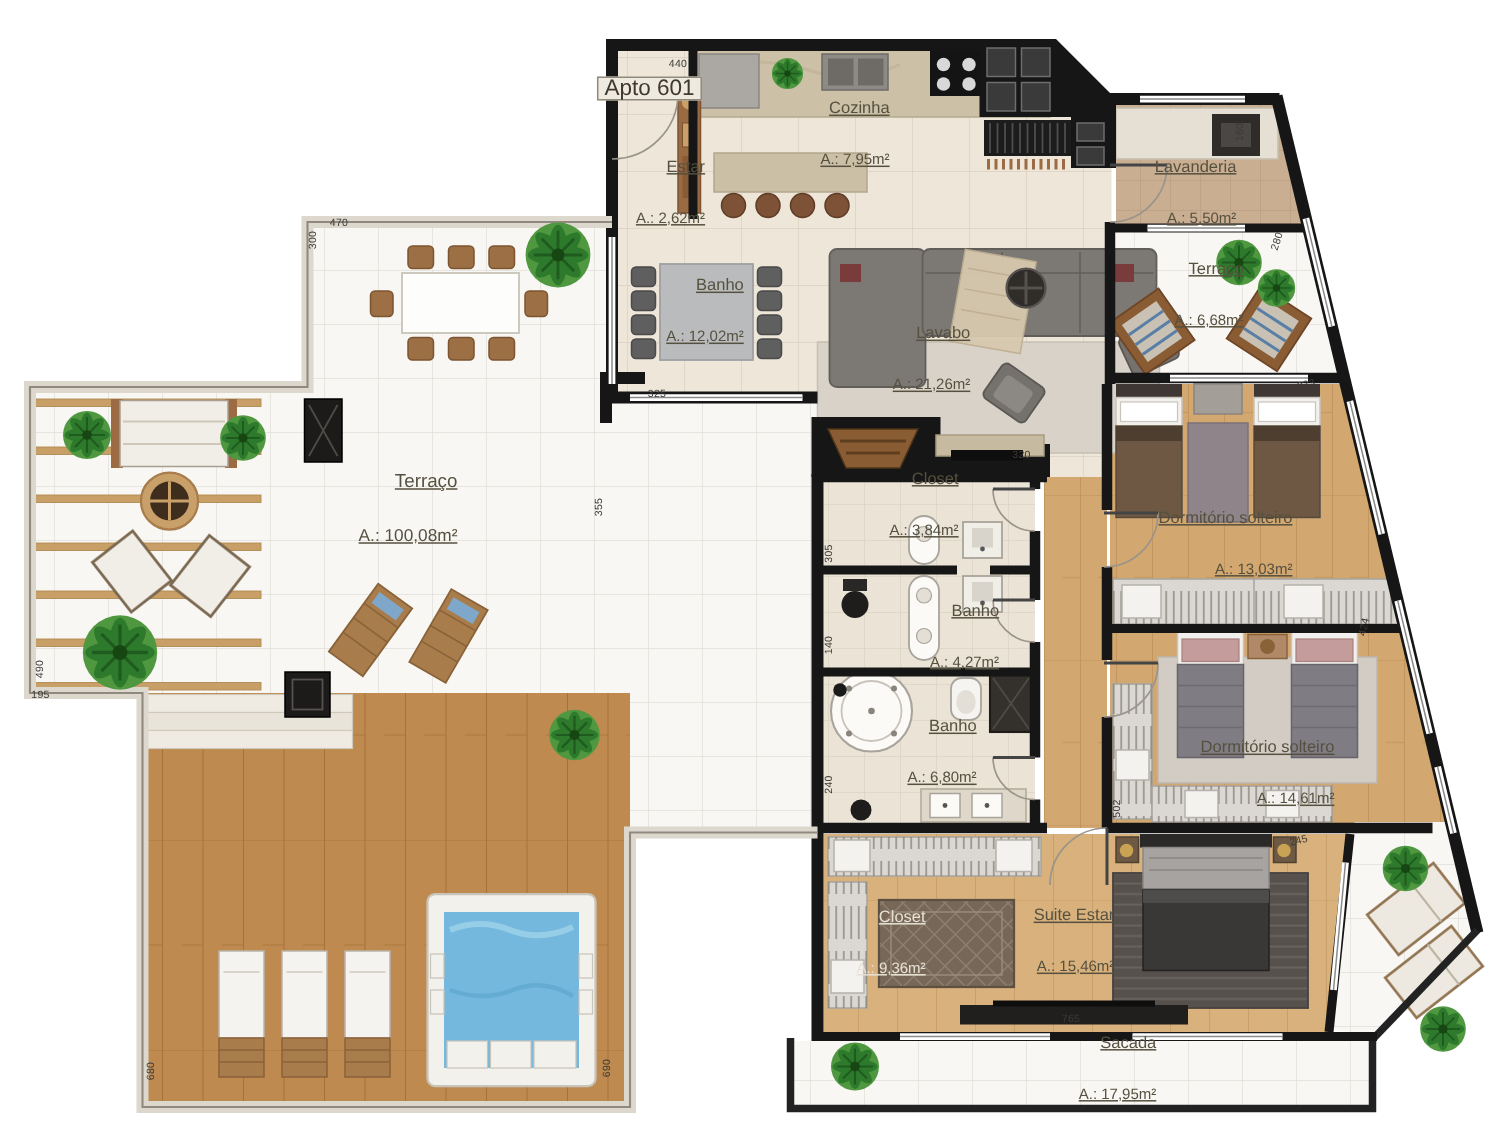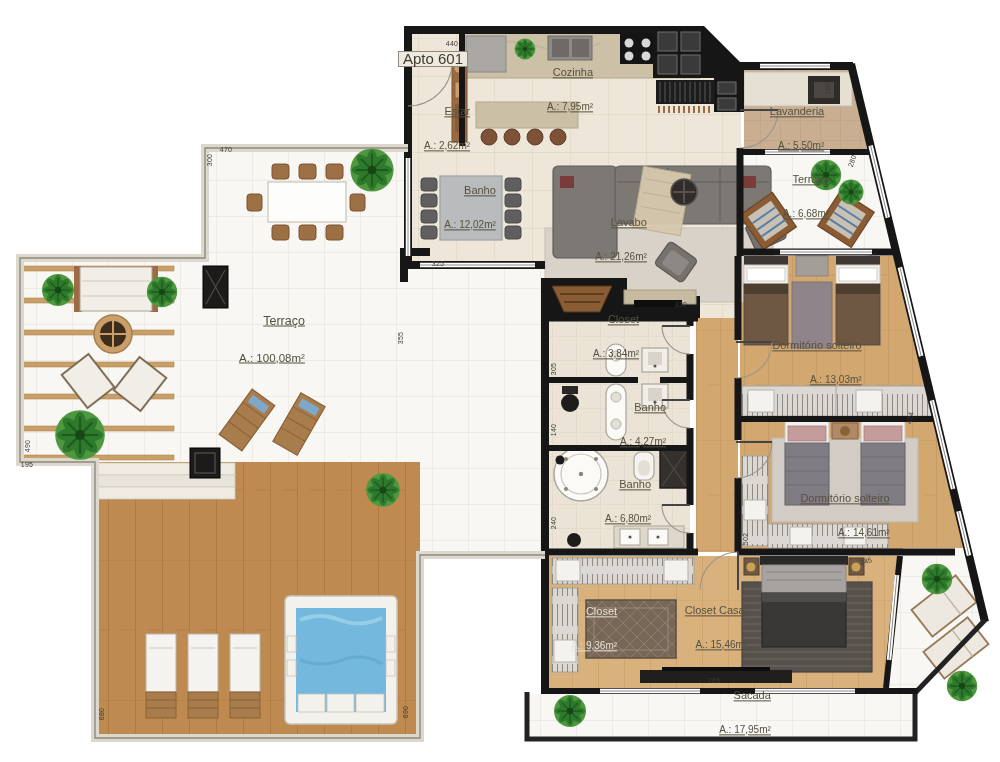--- a/index.html
+++ b/index.html
@@ -616,21 +616,21 @@
 </div>
 <div class="room-label big" style="left:272px;top:339px">
   <span class="rname">Terraço</span>
   <span class="area">A.: 100,08m²</span>
 </div>
 <div class="room-label" style="left:594px;top:629px;color:#E8E2D6">
   <span class="rname">Closet</span>
   <span class="area">A.: 9,36m²</span>
 </div>
 <div class="room-label" style="left:716px;top:628px">
-  <span class="rname">Closet Casal</span>
+  <span class="rname">Suite Estar</span>
   <span class="area">A.: 15,46m²</span>
 </div>
 <div class="room-label" style="left:745px;top:713px">
   <span class="rname">Sacada</span>
   <span class="area">A.: 17,95m²</span>
 </div>
 
 <div id="dims">
       <span class="dim" style="left: 452px; top: 43px; transform: translate(-50%, -50%) rotate(0deg);">440</span>
       <span class="dim" style="left: 226px; top: 149px; transform: translate(-50%, -50%) rotate(0deg);">470</span>

